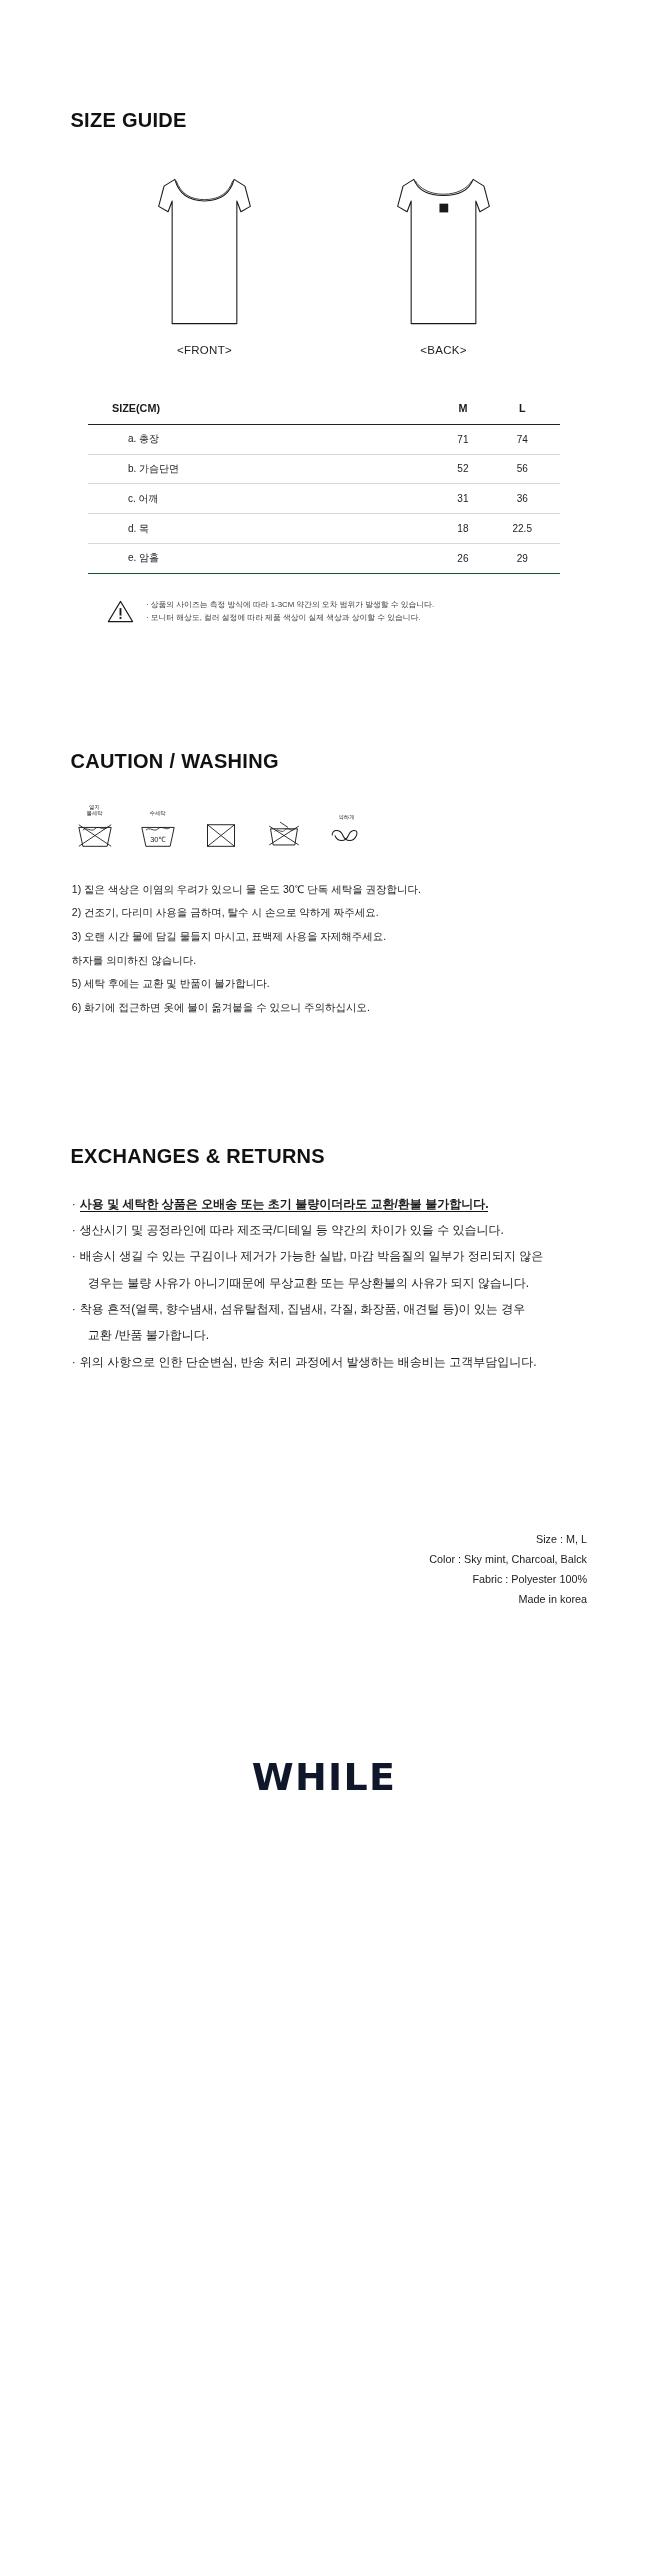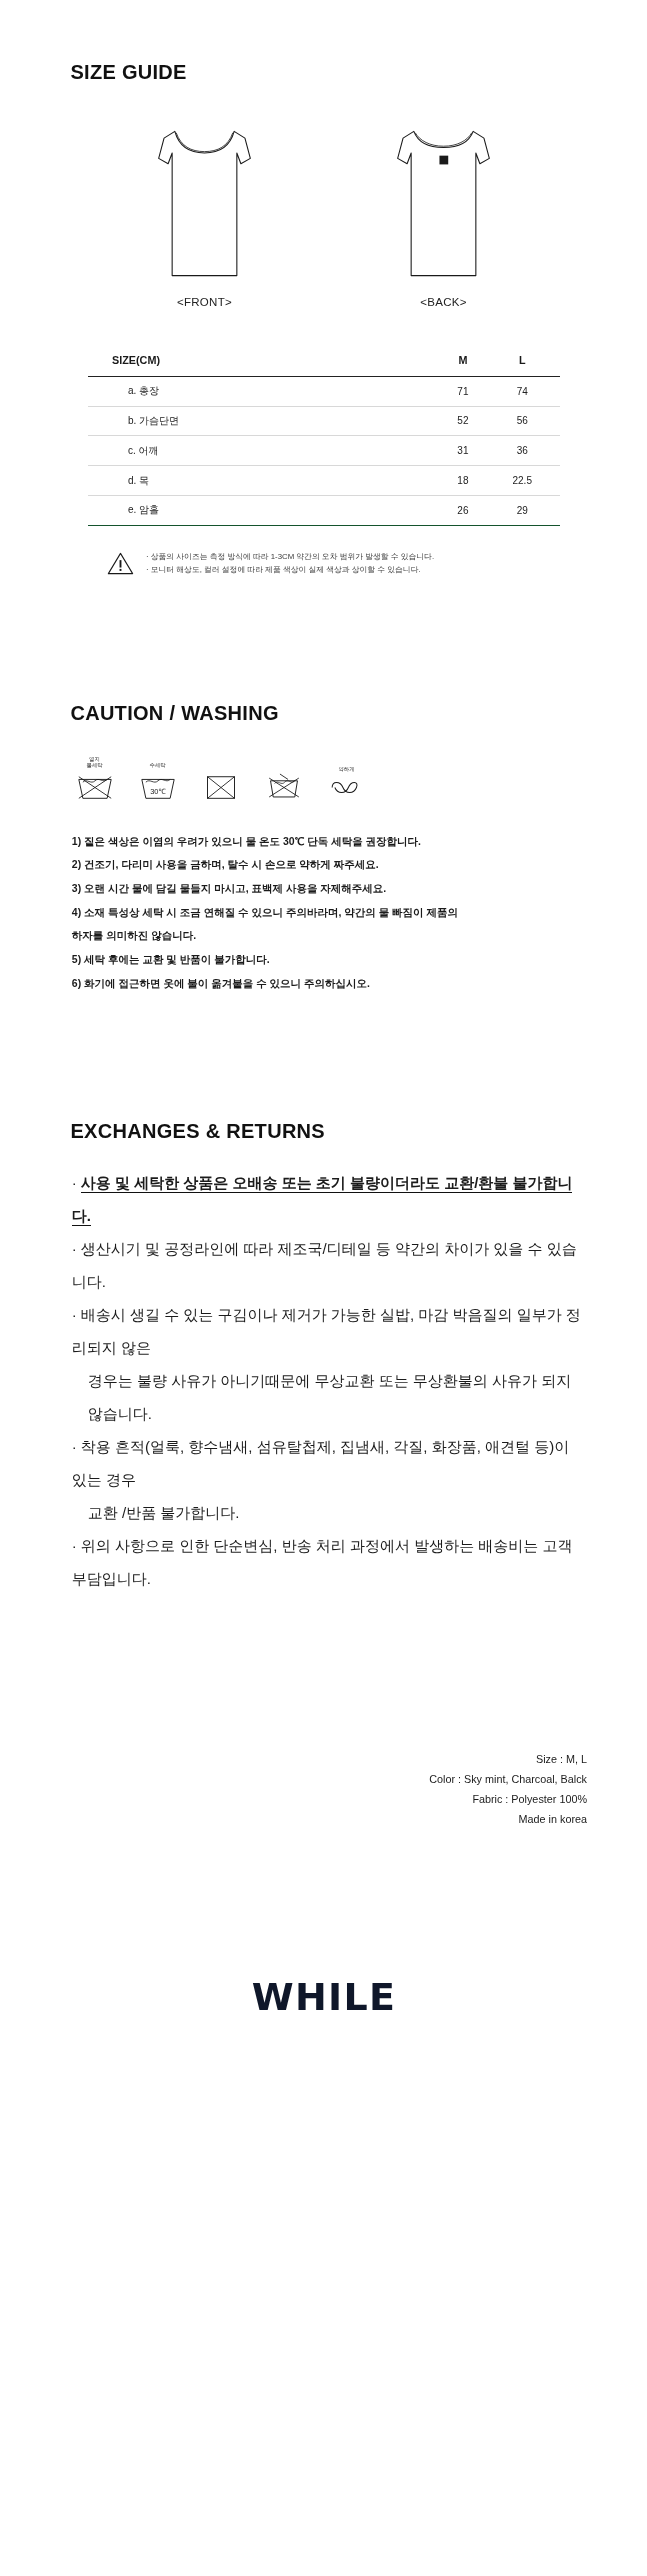--- a/index.html
+++ b/index.html
@@ -30,21 +30,21 @@
   .section-title {
     font-size: 20px;
     font-weight: bold;
     letter-spacing: 0.3px;
     color: #111;
     margin: 0;
   }
 
   
   #size-guide {
-    padding-top: 61px;
+    padding-top: 109px;
   }
   .sg-title {
     margin-left: 9.4px;
   }
 
   .garment-row {
     display: flex;
     justify-content: center;
     gap: 104px;
     margin-top: 42px;
@@ -145,30 +145,30 @@
     display: flex;
     align-items: flex-end;
     justify-content: center;
   }
   .wash-list {
     margin: 27px 0 0 10.8px;
     font-size: 10.5px;
     line-height: 2.25;
     color: #1b1b1b;
   }
-  .wash-list .li { display: block; font-weight: bold; }
+  .wash-list .li { display: block; }
 
   
   #exchanges {
     padding-top: 125px;
   }
   .ex-title { margin-left: 9.4px; }
   .ex-list {
     margin: 23px 0 0 10.8px;
-    font-size: 15px;
+    font-size: 12px;
     line-height: 2.2;
     color: #1b1b1b;
   }
   .ex-item { display: block; }
   .ex-item .bullet { margin-right: 4px; }
   .ex-item.strong-underline .txt {
     font-weight: bold;
     border-bottom: 0.7px solid #111;
     padding-bottom: 0.7px;
   }
@@ -335,21 +335,20 @@
           <path d="M6 20 C6 10 18 10 22 20 C26 30 38 30 42 20 C46 10 34 10 30 20 C26 30 14 30 10 20" fill="none" stroke="#1a1a1a" stroke-width="1.5"></path>
         </svg>
       </div>
 
     </div>
 
     <div class="wash-list">
       <span class="li">1) 짙은 색상은 이염의 우려가 있으니 물 온도 30℃ 단독 세탁을 권장합니다.</span>
       <span class="li">2) 건조기, 다리미 사용을 금하며, 탈수 시 손으로 약하게 짜주세요.</span>
       <span class="li">3) 오랜 시간 물에 담길 물들지 마시고, 표백제 사용을 자제해주세요.</span>
-      <span class="li">4) 소재 특성상 세탁 시 조금 연해질 수 있으니 주의바라며, 약간의 물 빠짐이 제품의</span>
       <span class="li indent">하자를 의미하진 않습니다.</span>
       <span class="li">5) 세탁 후에는 교환 및 반품이 불가합니다.</span>
       <span class="li">6) 화기에 접근하면 옷에 불이 옮겨붙을 수 있으니 주의하십시오.</span>
     </div>
   </section>
 
   <section class="inner" id="exchanges">
     <h2 class="section-title ex-title">EXCHANGES &amp; RETURNS</h2>
 
     <div class="ex-list">

